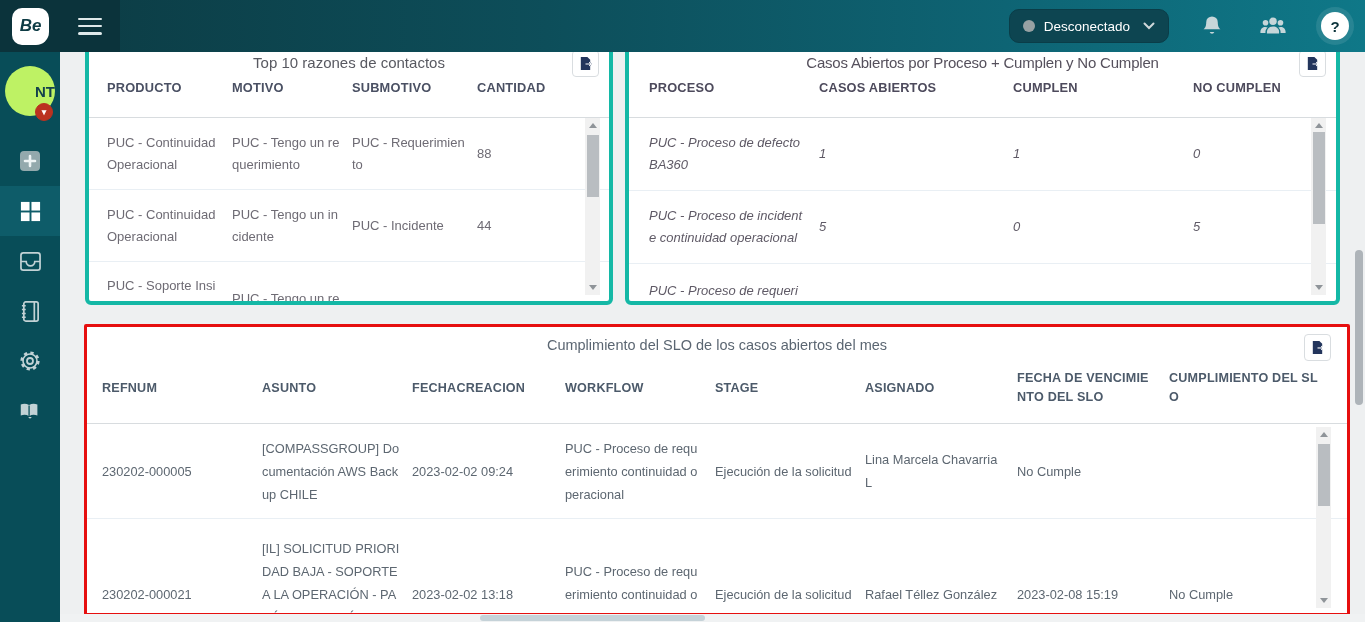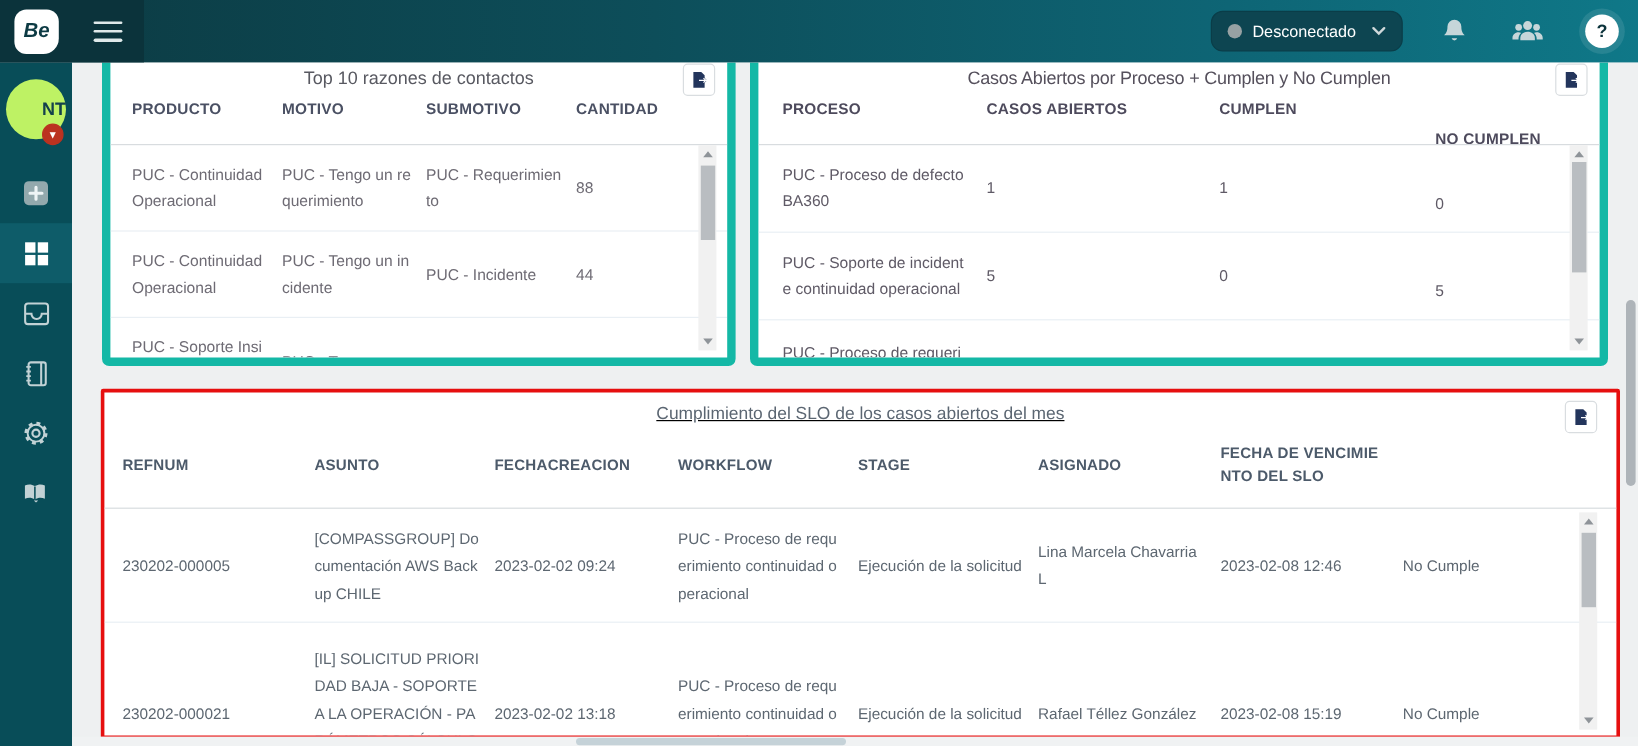--- a/index.html
+++ b/index.html
@@ -36,21 +36,21 @@
                   background:#bb3220; color:#ffffff; font-size:9px; line-height:1;
                   display:flex; align-items:center; justify-content:center; border:1px solid #bb3220; }
   .nav { position:absolute; top:84px; left:0; width:60px; display:flex; flex-direction:column; }
   .nav-item { height:50px; display:flex; align-items:center; justify-content:center; cursor:pointer; }
   .nav-item.selected { background:#0e5c69; }
   .nav-item svg { display:block; }
 
   
   .main { position:absolute; left:60px; top:52px; width:1305px; height:562px; overflow:hidden; background:#eef0f1; }
 
-  .panel { position:absolute; background:#ffffff; border:7px solid #14b8a6; border-radius:6px; overflow:hidden; }
+  .panel { position:absolute; background:#ffffff; border:4px solid #14b8a6; border-radius:6px; overflow:hidden; }
   .panel-title { text-align:center; margin-top:12px; font-size:15px; color:#585961; }
   .export-btn { position:absolute; width:27px; height:27px; border:1px solid #d9dde0; border-radius:4px;
                 background:#ffffff; display:flex; align-items:center; justify-content:center; cursor:pointer; }
 
   .thead { position:absolute; left:0; right:0; display:flex; font-weight:bold; color:#4a5063;
            font-size:12.8px; letter-spacing:.2px; line-height:19px; }
   .head-line { position:absolute; left:0; right:0; border-top:1px solid #d8dcdf; }
   .tbody { position:absolute; left:0; right:0; bottom:0; overflow:hidden; }
   .trow { display:flex; align-items:center; border-bottom:1px solid #e9eff4;
           font-size:13px; line-height:22px; color:#6e6b74; word-break:break-all; }
@@ -69,30 +69,30 @@
   #panel1 .row3 { height:95px; border-bottom:none; align-items:flex-start; }
   #panel1 .row3 .c1 { padding-top:13px; }
   #panel1 .row3 .c2 { padding-top:26px; }
 
   
   #panel2 { left:565px; top:-14px; width:715px; height:267px; }
   #panel2 .panel-title { letter-spacing:-0.2px; color:#55505c; }
   #panel2 .thead { top:36px; padding:0 20px; color:#4d4a5c; }
   #panel2 .head-line { top:75px; }
   #panel2 .tbody { top:76px; }
-  #panel2 .trow { padding:0 20px; height:73px; color:#5f5a66; }
+  #panel2 .trow { padding:0 20px; height:73px; color:#5f5a66;font-style:italic; }
   #panel2 .c1 { width:170px; }
   #panel2 .c2 { width:155px; }
   #panel2 .c3 { width:180px;margin-left:39px; }
-  #panel2 .c4 { flex:1;margin-top:25px; }
+  #panel2 .c4 { flex:1; }
   #panel2 .row3 { height:95px; border-bottom:none; align-items:flex-start; }
   #panel2 .row3 .c1 { padding-top:16px; }
 
   
-  #panel3 { left:24px; top:272px; width:1266px; height:292px; border:3px solid #e60f0f; border-radius:2px;text-decoration:underline; }
+  #panel3 { left:24px; top:272px; width:1266px; height:292px; border:3px solid #e60f0f; border-radius:2px; }
   #panel3 .panel-title { margin-top:10px; font-size:14.5px; color:#5b6672; }
   #panel3 .thead { top:42px; padding:0 15px; color:#4c5a6a; font-size:12.6px; align-items:center; word-break:break-all; }
   #panel3 .head-line { top:96px; }
   #panel3 .tbody { top:97px; }
   #panel3 .trow { padding:0 15px; font-size:12.8px; line-height:23px; color:#5d6771; }
   #panel3 .row1 { height:95px; }
   #panel3 .row2 { height:150px; border-bottom:none; }
   #panel3 .c1 { width:160px; }
   #panel3 .c2 { width:150px; }
   #panel3 .c3 { width:153px; }
@@ -286,21 +286,21 @@
     </div>
     <div class="head-line"></div>
     <div class="tbody">
       <div class="trow">
         <div class="cell c1">PUC - Proceso de defecto BA360</div>
         <div class="cell c2">1</div>
         <div class="cell c3">1</div>
         <div class="cell c4">0</div>
       </div>
       <div class="trow">
-        <div class="cell c1">PUC - Soporte de incidente continuidad operacional</div>
+        <div class="cell c1">PUC - Proceso de incidente continuidad operacional</div>
         <div class="cell c2">5</div>
         <div class="cell c3">0</div>
         <div class="cell c4">5</div>
       </div>
       <div class="trow row3">
         <div class="cell c1">PUC - Proceso de requerimi</div>
         <div class="cell c2"></div>
         <div class="cell c3"></div>
         <div class="cell c4"></div>
       </div>
@@ -326,31 +326,31 @@
       </svg>
     </div>
     <div class="thead">
       <div class="cell c1">REFNUM</div>
       <div class="cell c2">ASUNTO</div>
       <div class="cell c3">FECHACREACION</div>
       <div class="cell c4">WORKFLOW</div>
       <div class="cell c5">STAGE</div>
       <div class="cell c6">ASIGNADO</div>
       <div class="cell c7">FECHA DE VENCIMIENTO DEL SLO</div>
+      <div class="cell c8">CUMPLIMIENTO DEL SLO</div>
     </div>
     <div class="head-line"></div>
     <div class="tbody">
       <div class="trow row1">
         <div class="cell c1">230202-000005</div>
         <div class="cell c2">[COMPASSGROUP] Documentación AWS Backup CHILE</div>
         <div class="cell c3">2023-02-02 09:24</div>
         <div class="cell c4">PUC - Proceso de requerimiento continuidad operacional</div>
         <div class="cell c5">Ejecución de la solicitud</div>
         <div class="cell c6">Lina Marcela Chavarria L</div>
-        <div class="cell c7">2023-02-08 12:46</div>
         <div class="cell c8">No Cumple</div>
       </div>
       <div class="trow row2">
         <div class="cell c1">230202-000021</div>
         <div class="cell c2">[IL] SOLICITUD PRIORIDAD BAJA - SOPORTE A LA OPERACIÓN - PARÁMETROS CÁLCULO I</div>
         <div class="cell c3">2023-02-02 13:18</div>
         <div class="cell c4">PUC - Proceso de requerimiento continuidad operacional</div>
         <div class="cell c5">Ejecución de la solicitud</div>
         <div class="cell c6">Rafael Téllez González</div>
         <div class="cell c7">2023-02-08 15:19</div>

